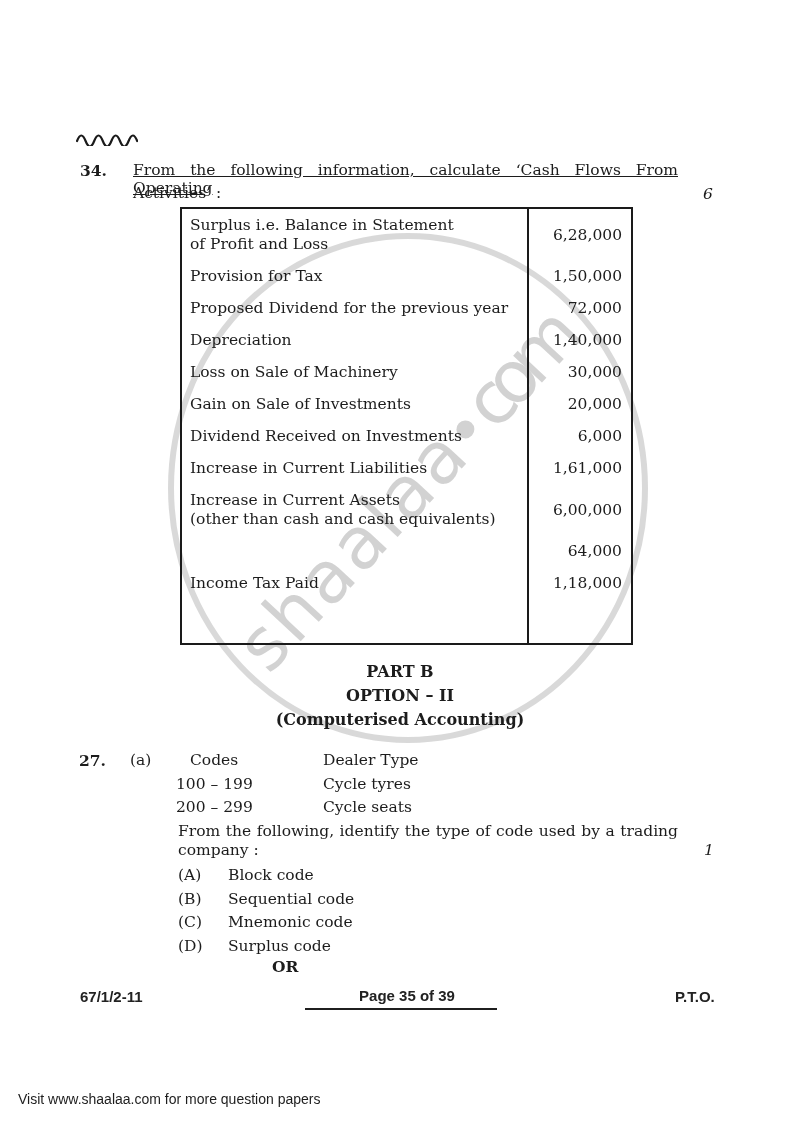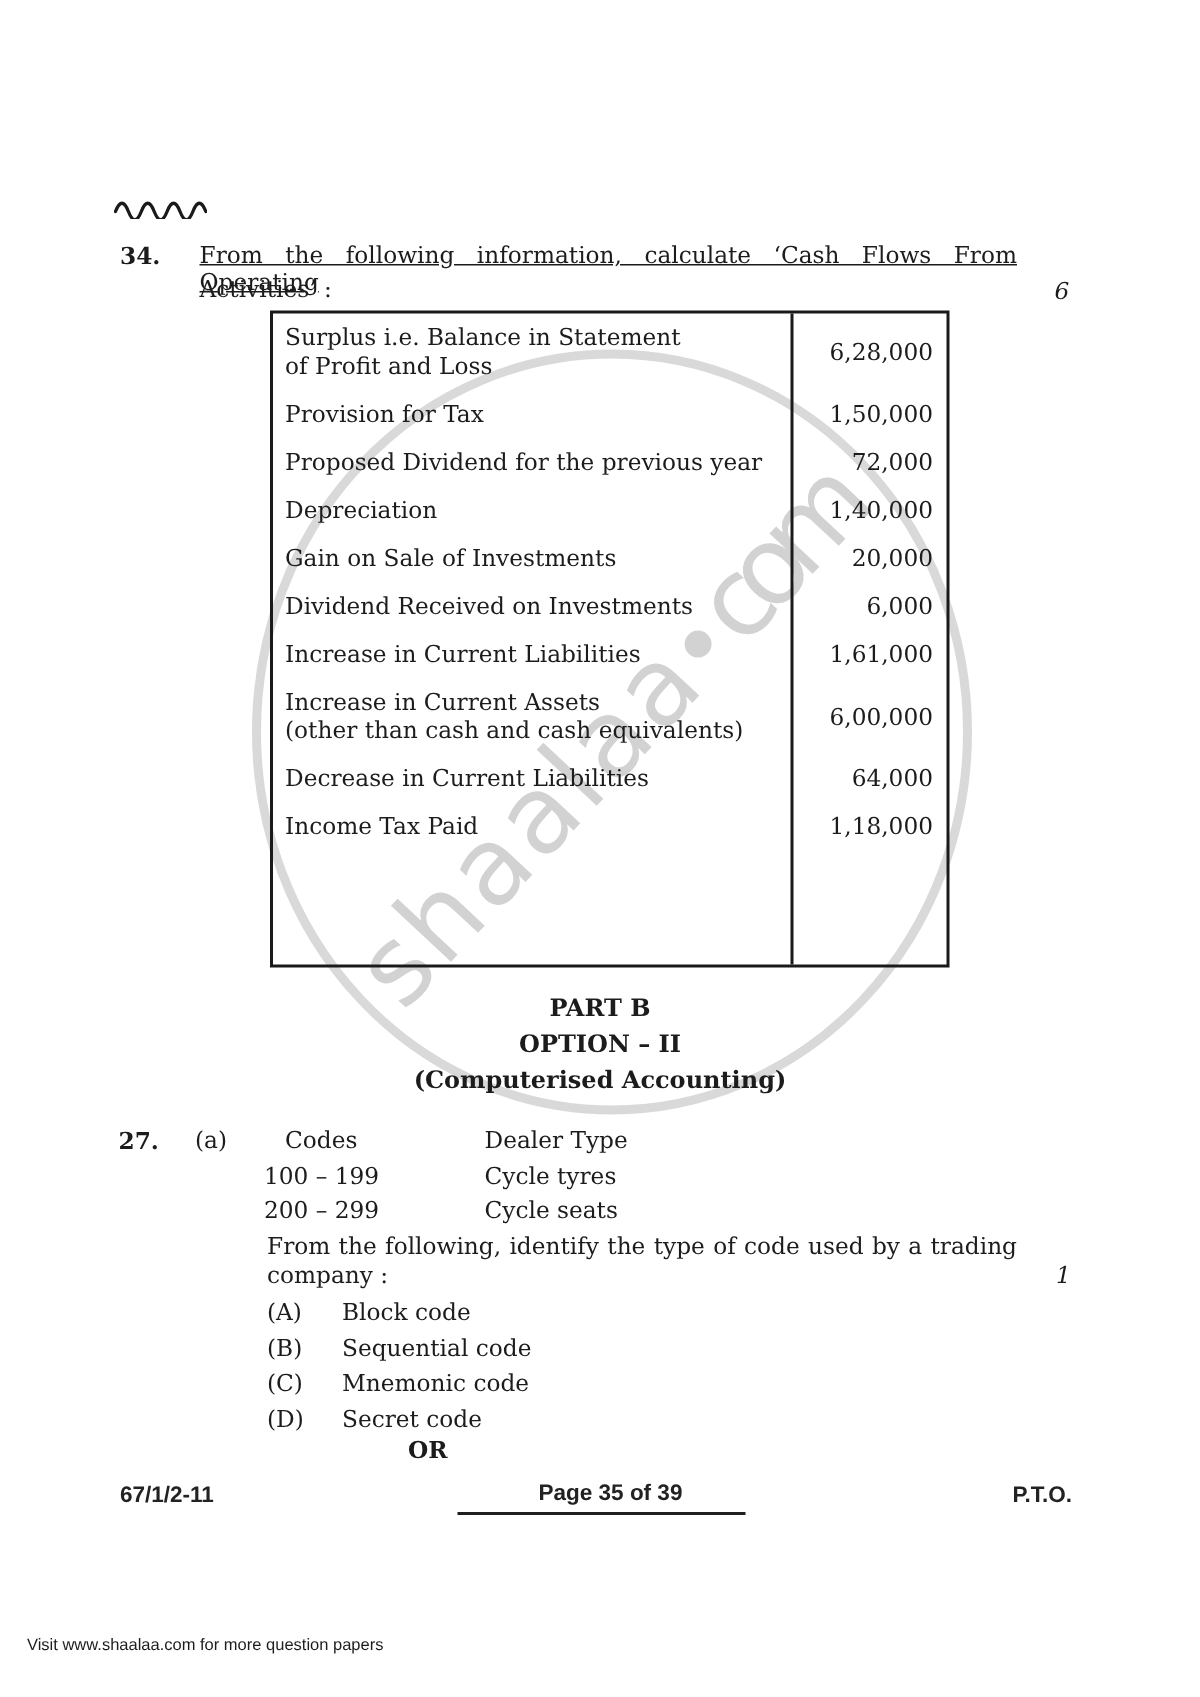--- a/index.html
+++ b/index.html
@@ -49,21 +49,21 @@
   
   .options { left:178px; top:866px; }
   .opt-row { display:flex; height:23.6px; }
   .opt-letter { width:50px; }
 
   
   .footer-txt { font-family:"Liberation Sans", sans-serif; font-weight:600; font-size:15px; color:#222; }
   .page-underline { left:305px; top:1008px; width:192px; height:2px; background:#1f1f1f; }
 
   
-  .banner { left:18px; top:1091px; font-family:"Liberation Sans", sans-serif; font-size:11px; color:#1d1d1d; }
+  .banner { left:18px; top:1091px; font-family:"Liberation Sans", sans-serif; font-size:14px; color:#1d1d1d; }
 
   .marks { font-style:italic; }
 </style>
 </head>
 <body>
 
 <div class="page">
 
   <svg class="watermark-svg" viewBox="0 0 488 520">
     <ellipse cx="244" cy="260" rx="237" ry="252" fill="none" stroke="#d2d2d2" stroke-width="6" opacity="0.85"></ellipse>
@@ -110,20 +110,26 @@
             <div class="t-amount">72,000</div>
           </div>
 
           <div class="t-row">
             <div class="t-label">
               <span>Depreciation</span>
             </div>
             <div class="t-amount">1,40,000</div>
           </div>
 
+          <div class="t-row">
+            <div class="t-label">
+              <span>Loss on Sale of Machinery</span>
+            </div>
+            <div class="t-amount">30,000</div>
+          </div>
 
           <div class="t-row">
             <div class="t-label">
               <span>Gain on Sale of Investments</span>
             </div>
             <div class="t-amount">20,000</div>
           </div>
 
           <div class="t-row">
             <div class="t-label">
@@ -140,23 +146,20 @@
           </div>
 
           <div class="t-row">
             <div class="t-label">
               <span>Increase in Current Assets</span><span class="l2">(other than cash and cash equivalents)</span>
             </div>
             <div class="t-amount">6,00,000</div>
           </div>
 
           <div class="t-row">
-            <div class="t-label">
-              <span>Decrease in Current Liabilities</span>
-            </div>
             <div class="t-amount">64,000</div>
           </div>
 
           <div class="t-row">
             <div class="t-label">
               <span>Income Tax Paid</span>
             </div>
             <div class="t-amount">1,18,000</div>
           </div>
         </div>
@@ -204,21 +207,21 @@
           <div>Sequential code</div>
         </div>
 
         <div class="opt-row">
           <div class="opt-letter">(C)</div>
           <div>Mnemonic code</div>
         </div>
 
         <div class="opt-row">
           <div class="opt-letter">(D)</div>
-          <div>Secret code</div>
+          <div>Surplus code</div>
         </div>
       </div>
 
     <div class="abs bold" style="left:272px; top:957px;">OR</div>
 
     <div class="abs footer-txt" style="left:80px; top:988px;">67/1/2-11</div>
     <div class="abs footer-txt italic" style="left:307px; top:987px; width:200px; text-align:center;">Page 35 of 39</div>
     <div class="abs page-underline"></div>
     <div class="abs footer-txt italic" style="left:675px; top:988px;">P.T.O.</div>
 

